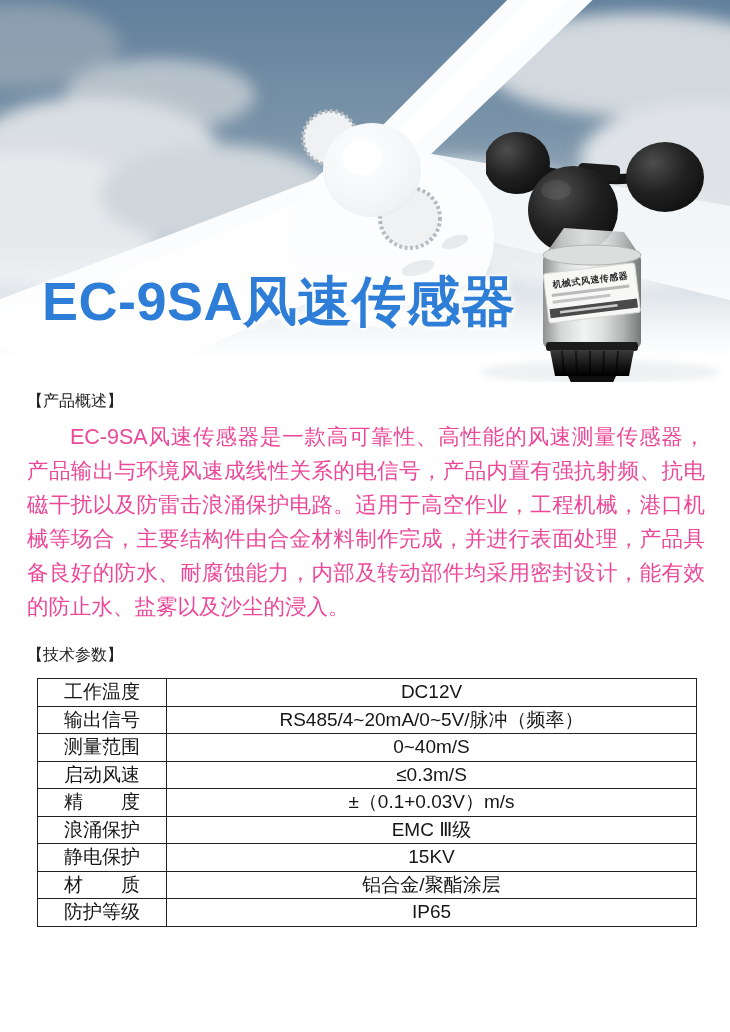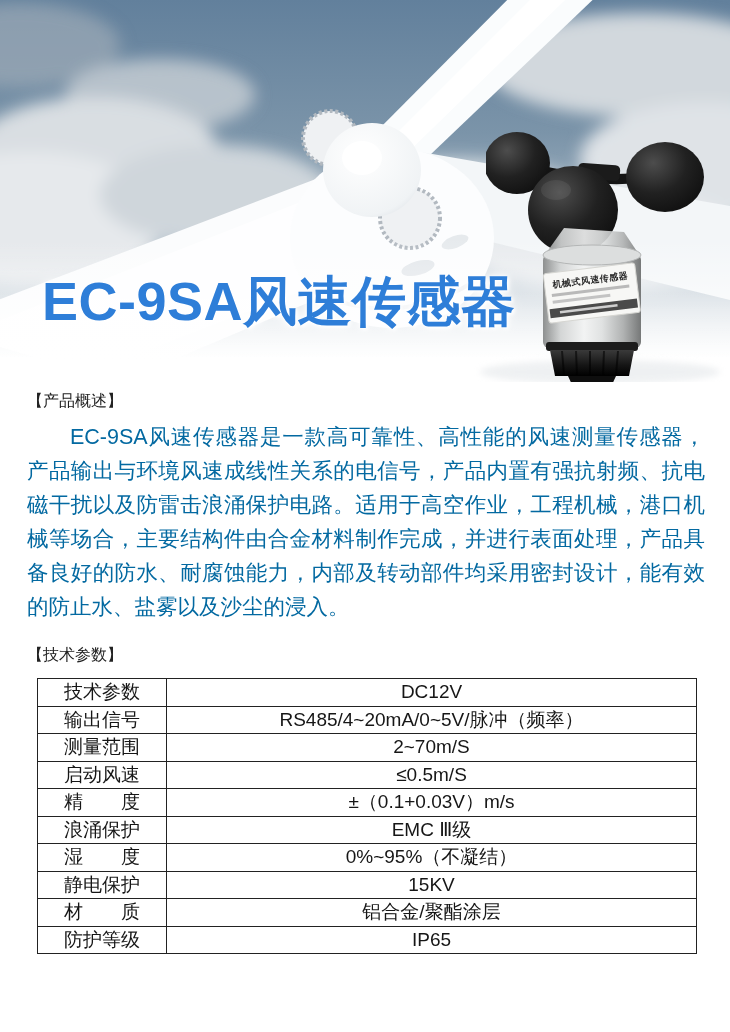--- a/index.html
+++ b/index.html
@@ -24,21 +24,21 @@
 
   
   .content{padding:0 25px 0 27px;}
   h2.sec{
     margin:0;font-size:16px;line-height:30px;font-weight:400;color:#222;
   }
   #overview-heading{margin-top:4px;}
   #specs-heading{margin-top:16px;}
   p.overview{
     margin:4px 0 10px 0;
-    font-size:21.5px;line-height:34px;color:#0369a1;
+    font-size:21.5px;line-height:34px;color:#ec4899;
     text-indent:2em;text-align:justify;
   }
   table.specs{
     border-collapse:collapse;table-layout:fixed;
     width:660px;margin:8px 0 0 10px;
   }
   table.specs td{
     border:1.5px solid #222;height:26.5px;padding:0 4px;
     text-align:center;vertical-align:middle;
     font-size:19px;color:#161616;white-space:nowrap;overflow:hidden;
@@ -190,46 +190,42 @@
 
     <h2 class="sec" id="overview-heading">【产品概述】</h2>
 
     <p class="overview">EC-9SA风速传感器是一款高可靠性、高性能的风速测量传感器，产品输出与环境风速成线性关系的电信号，产品内置有强抗射频、抗电磁干扰以及防雷击浪涌保护电路。适用于高空作业，工程机械，港口机械等场合，主要结构件由合金材料制作完成，并进行表面处理，产品具备良好的防水、耐腐蚀能力，内部及转动部件均采用密封设计，能有效的防止水、盐雾以及沙尘的浸入。</p>
 
     <h2 class="sec" id="specs-heading">【技术参数】</h2>
 
     <table class="specs">
       <tbody>
         <tr>
-          <td class="c1">技术参数</td>
+          <td class="c1">工作温度</td>
           <td>DC12V</td>
         </tr>
         <tr>
           <td class="c1">输出信号</td>
           <td>RS485/4~20mA/0~5V/脉冲（频率）</td>
         </tr>
         <tr>
           <td class="c1">测量范围</td>
-          <td>2~70m/S</td>
+          <td>0~40m/S</td>
         </tr>
         <tr>
           <td class="c1">启动风速</td>
-          <td>≤0.5m/S</td>
+          <td>≤0.3m/S</td>
         </tr>
         <tr>
           <td class="c1">精　　度</td>
           <td>±（0.1+0.03V）m/s</td>
         </tr>
         <tr>
           <td class="c1">浪涌保护</td>
           <td>EMC Ⅲ级</td>
-        </tr>
-        <tr>
-          <td class="c1">湿　　度</td>
-          <td>0%~95%（不凝结）</td>
         </tr>
         <tr>
           <td class="c1">静电保护</td>
           <td>15KV</td>
         </tr>
         <tr>
           <td class="c1">材　　质</td>
           <td>铝合金/聚酯涂层</td>
         </tr>
         <tr>

